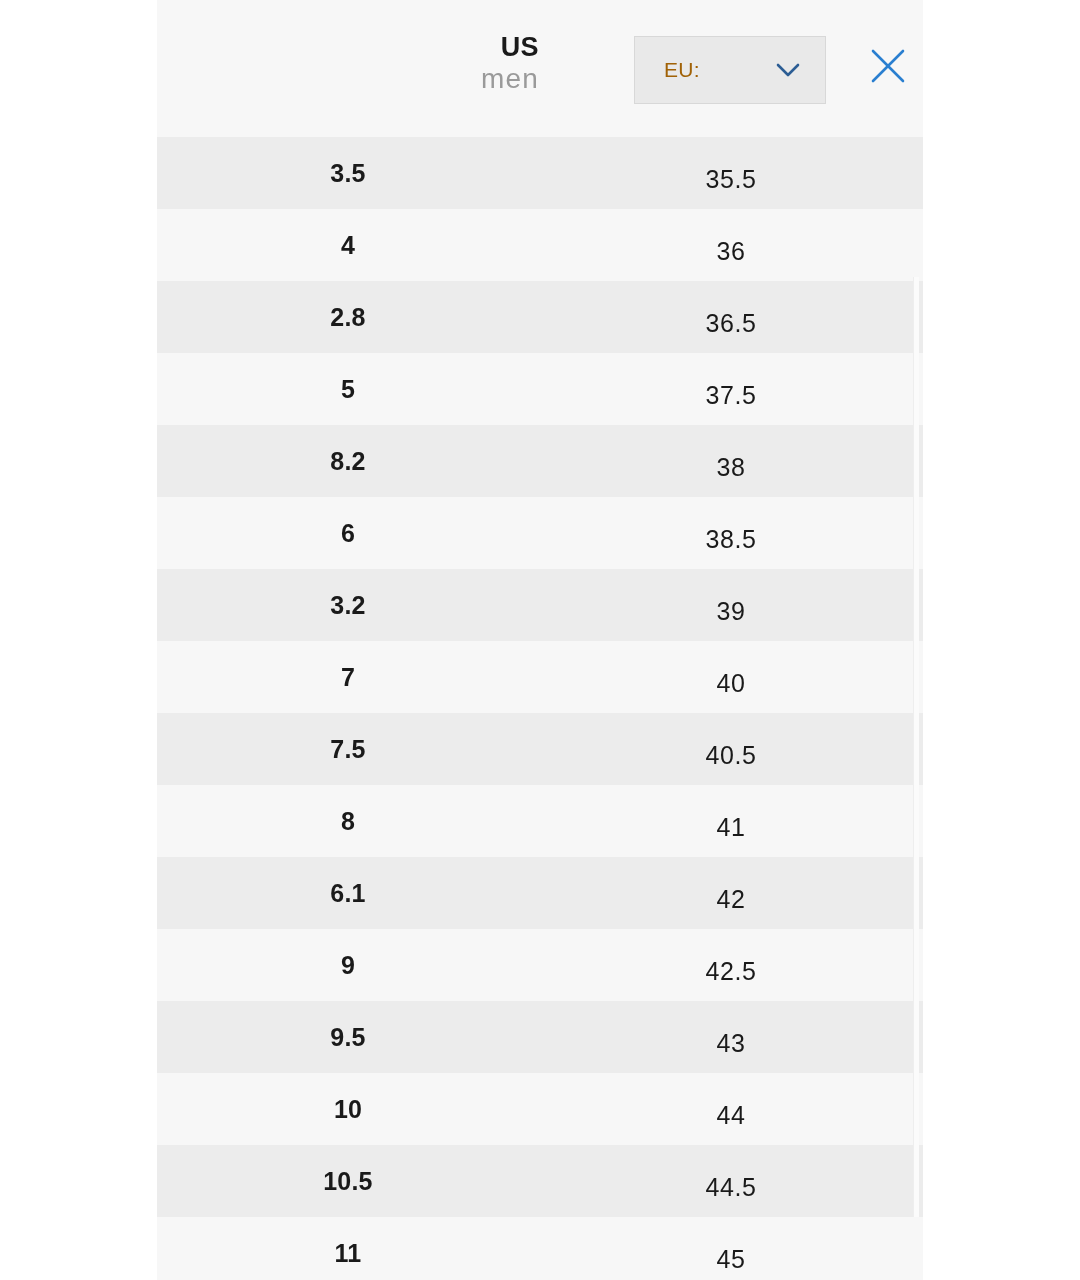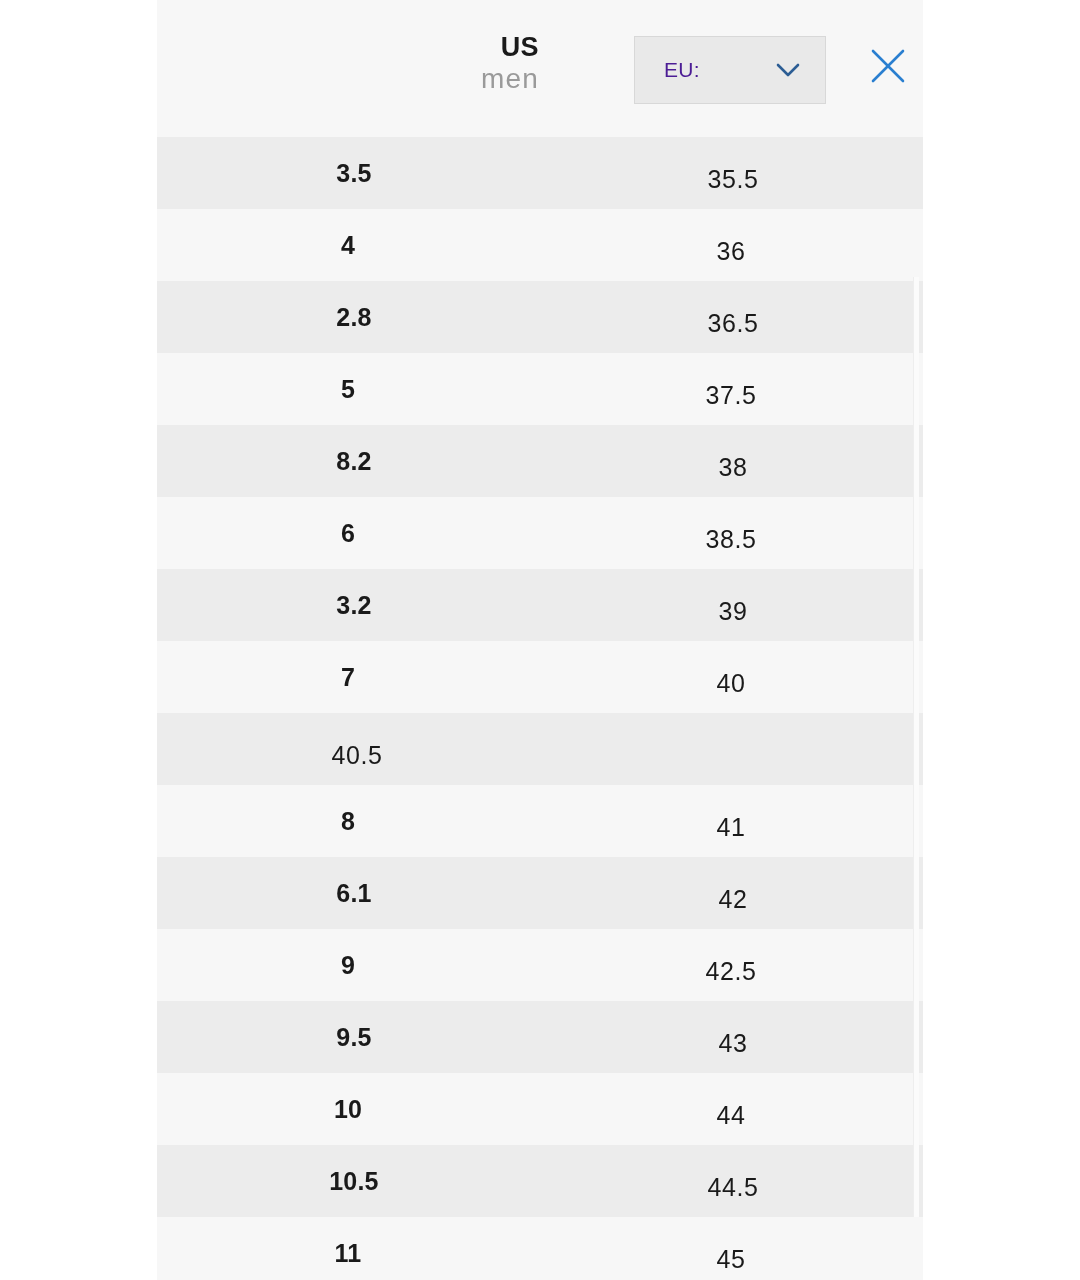--- a/index.html
+++ b/index.html
@@ -74,21 +74,21 @@
     box-sizing: border-box;
     cursor: pointer;
   }
   .unit-select .sel-label {
     position: absolute;
     left: 29px;
     top: 0;
     height: 66px;
     line-height: 66px;
     font-size: 21px;
-    color: #4c1d95;
+    color: #a16207;
     letter-spacing: 0.3px;
   }
   .unit-select .chevron {
     position: absolute;
     right: 24px;
     top: 0;
     height: 66px;
     display: flex;
     align-items: center;
   }
@@ -110,21 +110,21 @@
     position: relative;
     width: 766px;
   }
   .size-row {
     position: relative;
     height: 72px;
     display: flex;
     align-items: center;
     box-sizing: border-box;
   }
-  .size-row.shaded  { background: #ececec; padding-left: 8px; }
+  .size-row.shaded  { background: #ececec; }
   .size-row.plain   { background: #f7f7f7; }
 
   .cell {
     text-align: center;
     font-size: 25px;
     color: #1a1a1a;
   }
   .cell-us {
     width: 382px;
     font-weight: bold;
@@ -217,20 +217,21 @@
         </div>
         <div class="size-row shaded">
           <div class="cell cell-us">3.2</div>
           <div class="cell cell-eu">39</div>
         </div>
         <div class="size-row plain">
           <div class="cell cell-us">7</div>
           <div class="cell cell-eu">40</div>
         </div>
         <div class="size-row shaded">
+          <div class="cell cell-us">7.5</div>
           <div class="cell cell-eu">40.5</div>
         </div>
         <div class="size-row plain">
           <div class="cell cell-us">8</div>
           <div class="cell cell-eu">41</div>
         </div>
         <div class="size-row shaded">
           <div class="cell cell-us">6.1</div>
           <div class="cell cell-eu">42</div>
         </div>

